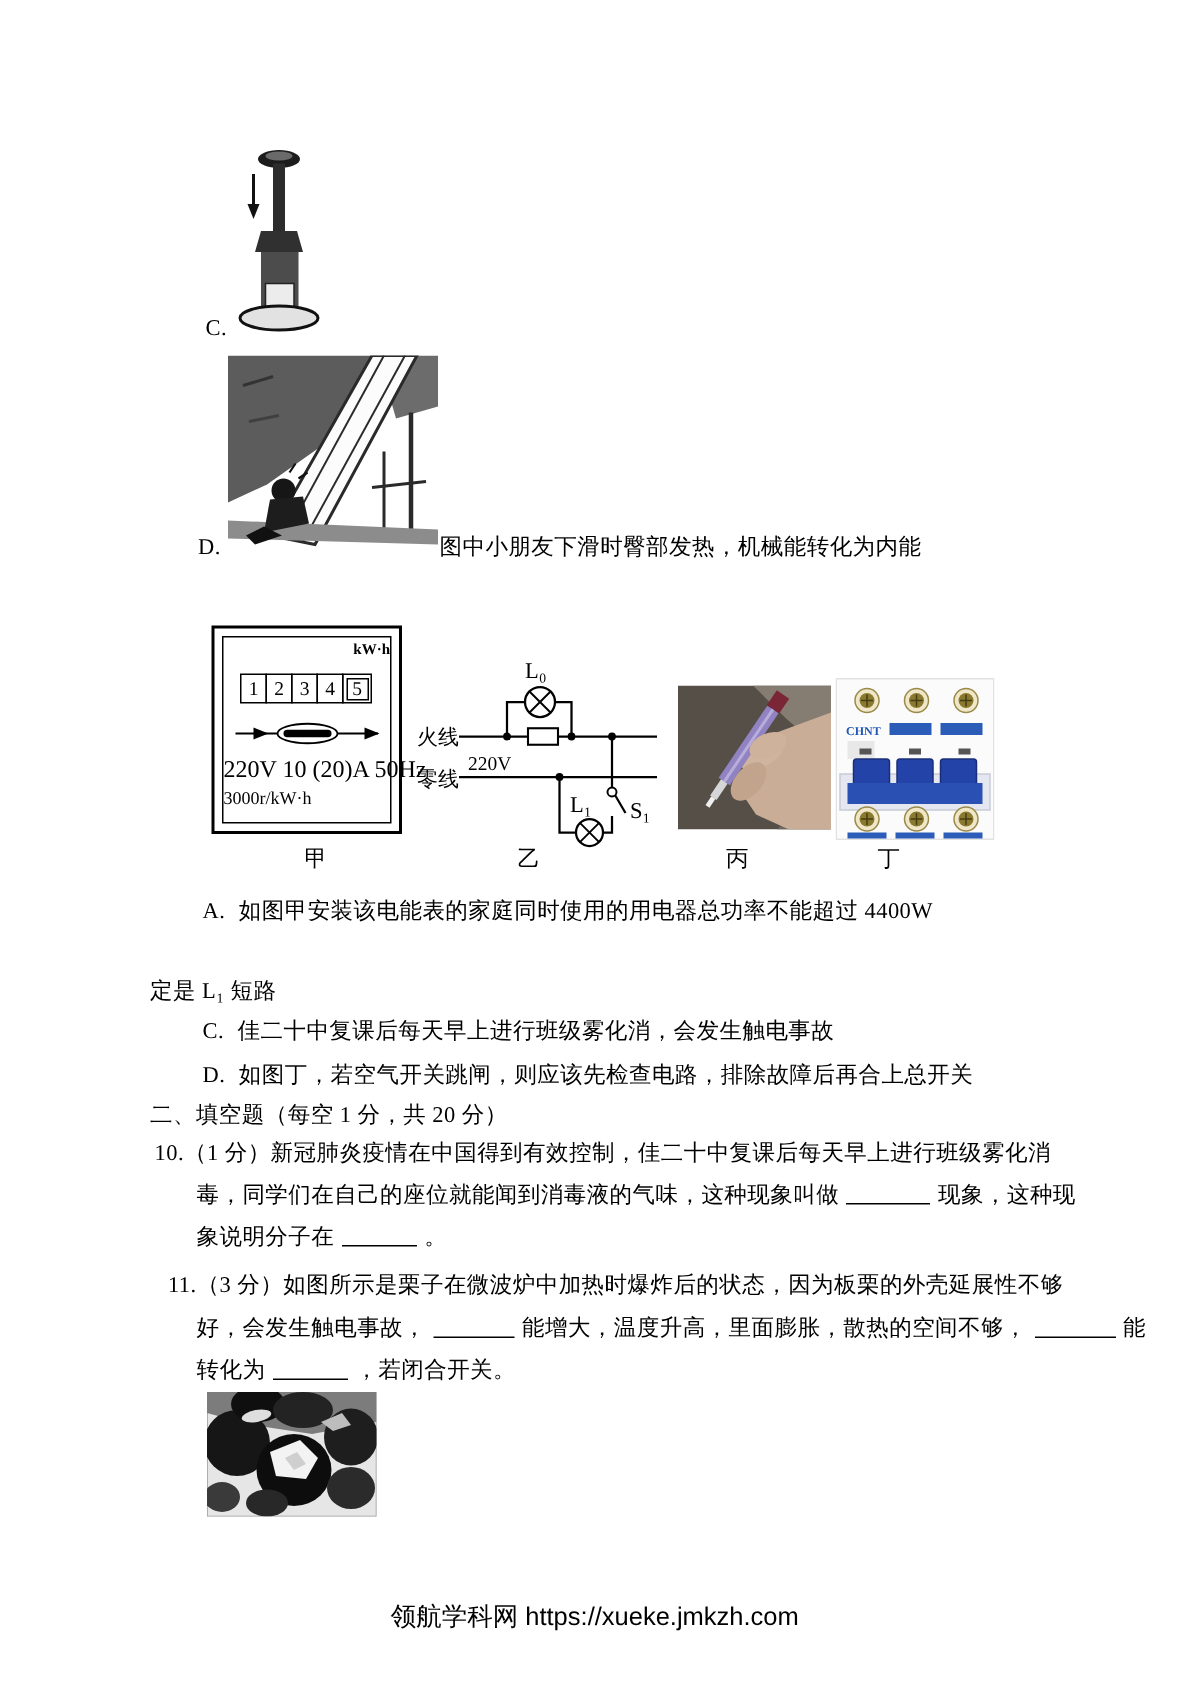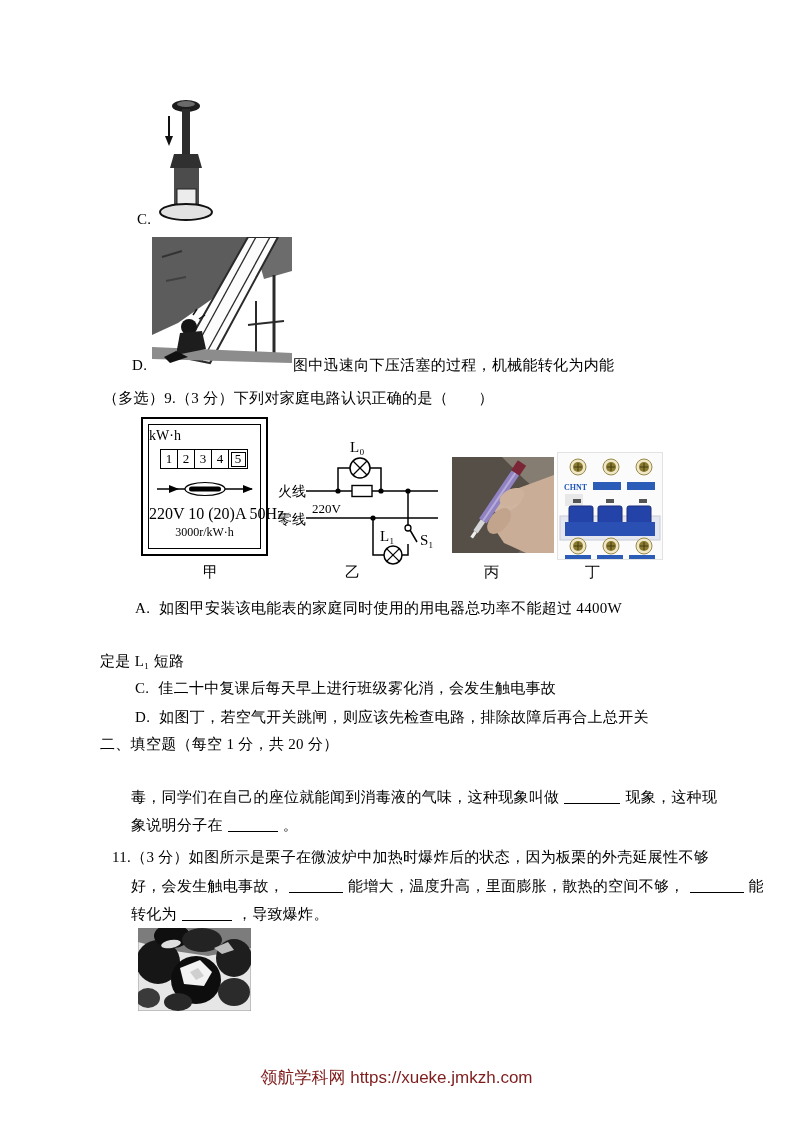--- a/index.html
+++ b/index.html
@@ -7,28 +7,28 @@
         font-family:"Liberation Serif","DejaVu Serif",serif;color:#000;}
   .tl{position:absolute;white-space:nowrap;font-size:15px;line-height:19px;letter-spacing:.3px;}
   .opt-label{margin-right:9px;}
   .blank{display:inline-block;border-bottom:1.3px solid #000;height:13px;vertical-align:-2px;margin:0 5px;}
   .w56{width:56px}.w50{width:50px}.w54{width:54px}
   .cap{position:absolute;font-size:15px;letter-spacing:0;}
   .fig{position:absolute;}
   
   .meter{position:absolute;left:141px;top:417px;width:123px;height:135px;border:2px solid #000;background:#fff;}
   .meter-in{position:absolute;left:5px;top:5px;right:5px;bottom:5px;border:1px solid #000;}
-  .m-unit{position:absolute;top:3px;left:0;right:0;text-align:left;font-size:14px;font-weight:normal;}
+  .m-unit{position:absolute;top:3px;left:0;right:0;text-align:right;font-size:10px;font-weight:bold;}
   .m-digits{position:absolute;top:24px;left:0;right:0;display:flex;justify-content:center;}
   .mcell{width:18px;height:20px;border:1px solid #000;margin-left:-1px;display:flex;align-items:center;justify-content:center;font-size:13px;box-sizing:border-box;}
   .mcell.five{padding:1.5px;width:20px;}
   .mcell.five .inner{border:1px solid #000;width:100%;height:100%;display:flex;align-items:center;justify-content:center;box-sizing:border-box;}
   .m-disc{position:absolute;top:56px;left:0;right:0;display:flex;justify-content:center;}
   .m-spec{position:absolute;top:80px;left:0;right:0;text-align:right;font-size:16px;white-space:nowrap;font-family:Liberation Serif, serif;}
-  .m-rate{position:absolute;top:100px;left:0;right:0;text-align:center;font-size:12px;}
+  .m-rate{position:absolute;top:100px;left:0;right:0;font-size:12px;}
   .footer{position:absolute;left:0;right:0;top:1066px;text-align:center;font-size:17px;
           font-family:"Liberation Sans","DejaVu Sans",sans-serif;}
   svg text{font-family:"Liberation Serif","DejaVu Serif",serif;}
 </style>
 </head>
 <body>
 
 <div class="page">
 
   <svg class="fig" style="left:158px;top:96px" width="58" height="130" viewBox="0 0 58 130">
@@ -57,23 +57,22 @@
     <line x1="104" y1="64" x2="104" y2="124" stroke="#2a2a2a" stroke-width="2"></line>
     <line x1="96" y1="88" x2="132" y2="84" stroke="#2a2a2a" stroke-width="2"></line>
     <polygon points="0,110 140,116 140,126 0,122" fill="#8c8c8c"></polygon>
     <circle cx="37" cy="90" r="8" fill="#161616"></circle>
     <line x1="41" y1="78" x2="45" y2="72" stroke="#111" stroke-width="1.5"></line>
     <line x1="47" y1="82" x2="53" y2="78" stroke="#111" stroke-width="1.5"></line>
     <polygon points="28,96 50,94 54,112 24,118" fill="#1d1d1d"></polygon>
     <polygon points="24,114 12,120 18,126 36,120" fill="#111"></polygon>
   </svg>
   <div class="tl" style="left:132px;top:356px"><span class="opt-label">D.</span></div>
-  <div class="tl" style="left:293px;top:356px">图中迅速向下压活塞的过程，机械能转化为内能</div>
-
-  <div class="tl" style="left:103px;top:389px">（多选）9.（3 分）下列对家庭电路认识正确的是（　　）</div>
+  <div class="tl" style="left:293px;top:356px">图中小朋友下滑时臀部发热，机械能转化为内能</div>
+
 
   <div class="meter">
     <div class="meter-in">
       <div class="m-unit">kW·h</div>
       <div class="m-digits">
         <div class="mcell">1</div>
         <div class="mcell">2</div>
         <div class="mcell">3</div>
         <div class="mcell">4</div>
         <div class="mcell five">
@@ -191,39 +190,40 @@
   </svg>
   <div class="cap" style="left:585px;top:563px">丁</div>
 
   <div class="tl" style="left:135px;top:599px"><span class="opt-label">A.</span><span>如图甲安装该电能表的家庭同时使用的用电器总功率不能超过 4400W</span></div>
   <div class="tl" style="left:100px;top:652px">定是 L₁ 短路</div>
   <div class="tl" style="left:135px;top:679px"><span class="opt-label">C.</span><span>佳二十中复课后每天早上进行班级雾化消，会发生触电事故</span></div>
   <div class="tl" style="left:135px;top:708px"><span class="opt-label">D.</span><span>如图丁，若空气开关跳闸，则应该先检查电路，排除故障后再合上总开关</span></div>
 
   <div class="tl" style="left:100px;top:735px">二、填空题（每空 1 分，共 20 分）</div>
 
+  <div class="tl" style="left:103px;top:760px">10.（1 分）新冠肺炎疫情在中国得到有效控制，佳二十中复课后每天早上进行班级雾化消</div>
   <div class="tl" style="left:131px;top:788px"><span>毒，同学们在自己的座位就能闻到消毒液的气味，这种现象叫做</span><span class="blank w56"></span><span>现象，这种现</span></div>
   <div class="tl" style="left:131px;top:816px"><span>象说明分子在</span><span class="blank w50"></span><span>。</span></div>
 
   <div class="tl" style="left:112px;top:848px">11.（3 分）如图所示是栗子在微波炉中加热时爆炸后的状态，因为板栗的外壳延展性不够</div>
   <div class="tl" style="left:131px;top:877px"><span>好，会发生触电事故，</span><span class="blank w54"></span><span>能增大，温度升高，里面膨胀，散热的空间不够，</span><span class="blank w54"></span><span>能</span></div>
-  <div class="tl" style="left:131px;top:905px"><span>转化为</span><span class="blank w50"></span><span>，导致爆炸。</span></div>
+  <div class="tl" style="left:131px;top:905px"><span>转化为</span><span class="blank w50"></span><span>，若闭合开关。</span></div>
 
   <svg class="fig" style="left:138px;top:928px" width="113" height="83" viewBox="0 0 113 83">
     <rect width="113" height="83" fill="#e6e6e6" stroke="#9a9a9a" stroke-width="1"></rect>
     <polygon points="0,0 113,0 113,20 70,28 30,22 0,14" fill="#7c7c7c"></polygon>
     <ellipse cx="20" cy="34" rx="22" ry="22" fill="#161616"></ellipse>
     <ellipse cx="34" cy="8" rx="18" ry="12" fill="#0f0f0f"></ellipse>
     <ellipse cx="64" cy="12" rx="20" ry="12" fill="#232323"></ellipse>
     <ellipse cx="96" cy="30" rx="18" ry="19" fill="#1e1e1e"></ellipse>
     <ellipse cx="58" cy="52" rx="25" ry="24" fill="#0d0d0d"></ellipse>
     <ellipse cx="96" cy="64" rx="16" ry="14" fill="#2b2b2b"></ellipse>
     <ellipse cx="33" cy="16" rx="10" ry="4" fill="#dedede" transform="rotate(-10 33 16)"></ellipse>
     <polygon points="42,40 62,32 74,44 66,58 46,56" fill="#f3f3f3"></polygon>
     <polygon points="52,44 60,40 66,48 58,52" fill="#cfcfcf"></polygon>
     <ellipse cx="10" cy="70" rx="12" ry="10" fill="#3a3a3a"></ellipse>
     <ellipse cx="40" cy="74" rx="14" ry="9" fill="#282828"></ellipse>
     <polygon points="76,20 90,14 96,22 84,26" fill="#bdbdbd"></polygon>
   </svg>
 
-  <div class="footer" style="color: #7f1d1d;">领航学科网 https://xueke.jmkzh.com</div>
+  <div class="footer" style="color: #000000;">领航学科网 https://xueke.jmkzh.com</div>
 
 </div>
 
 </body></html>

